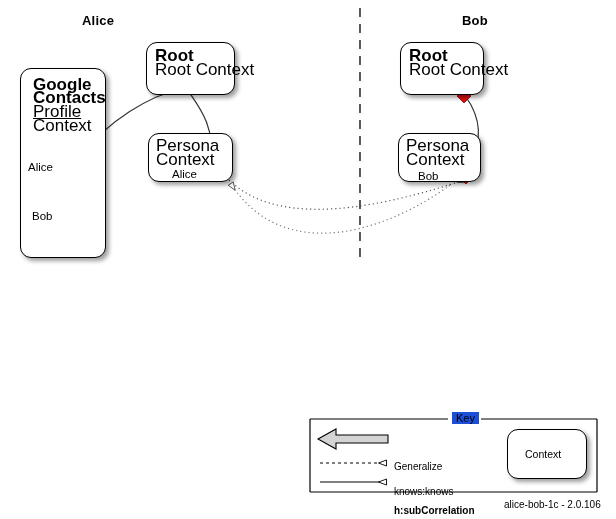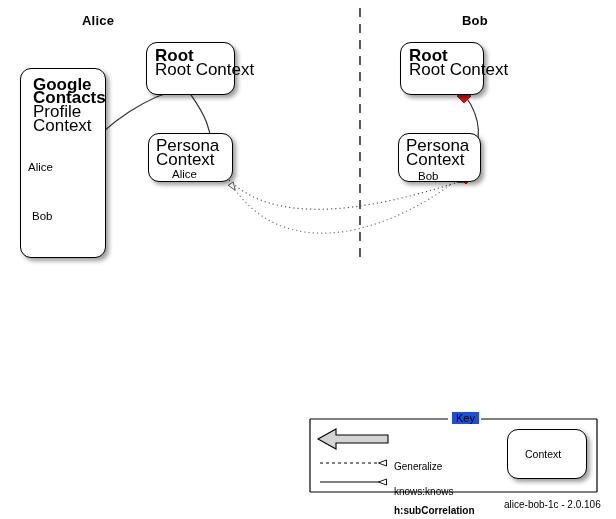--- a/index.html
+++ b/index.html
@@ -156,21 +156,21 @@
     <line x1="310" y1="492" x2="597" y2="492" stroke="#000" stroke-width="1.2"></line>
   </g>
 </svg>
 
 <div class="lane-title" style="left:82px; top:13px;">Alice</div>
 <div class="lane-title" style="left:462px; top:13px;">Bob</div>
 
 <div class="ctx-box" style="left:20px; top:68px; width:86px; height:190px;"></div>
 <div class="ctx-line bold" style="left:33px; top:78px;">Google</div>
 <div class="ctx-line bold" style="left:33px; top:91px;">Contacts</div>
-<div class="ctx-line" style="left:33px; top:105px;">Profile</div>
+<div class="ctx-line" style="left:33px; top:105px;text-decoration:underline;">Profile</div>
 <div class="ctx-line" style="left:33px; top:119px;">Context</div>
 <div class="node-label" style="left:28px; top:161px;">Alice</div>
 <div class="node-label" style="left:32px; top:210px;">Bob</div>
 
 <div class="ctx-box" style="left:146px; top:42px; width:89px; height:53px;"></div>
 <div class="ctx-line bold" style="left:155px; top:49px;">Root</div>
 <div class="ctx-line" style="left:155px; top:63px;">Root Context</div>
 
 <div class="ctx-box" style="left:148px; top:133px; width:85px; height:49px;"></div>
 <div class="ctx-line" style="left:156px; top:139px;">Persona</div>

